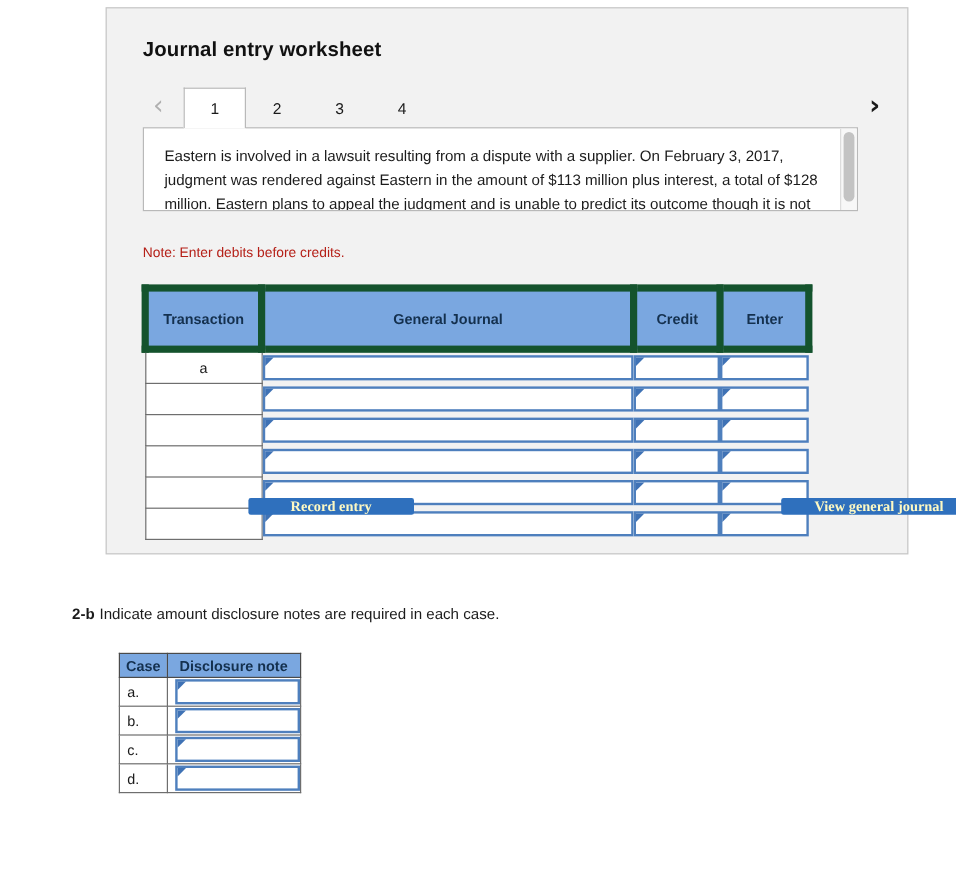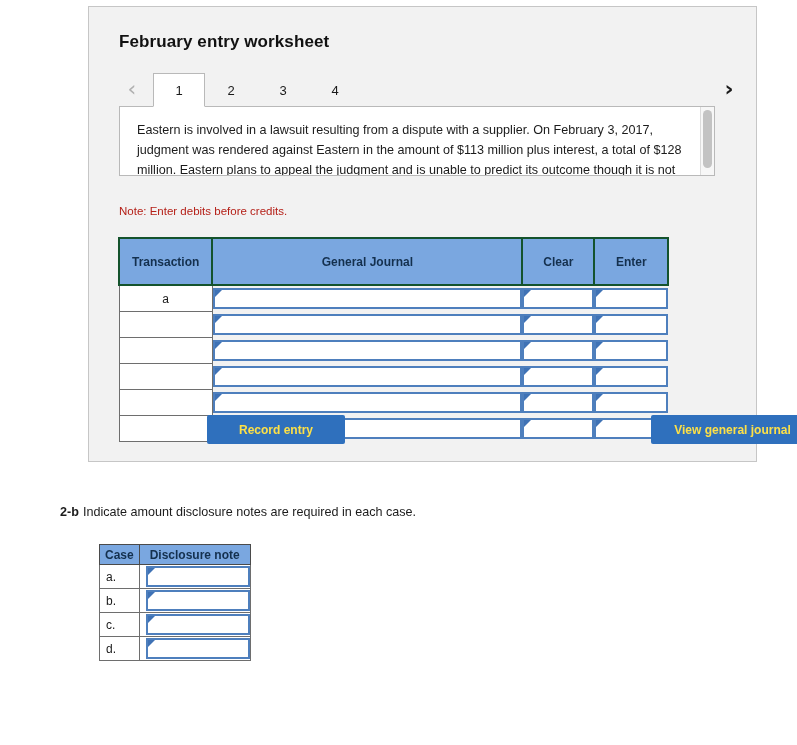--- a/index.html
+++ b/index.html
@@ -145,21 +145,21 @@
   
   .journal-table {
     position: absolute;
     left: 29px;
     top: 230px;
     border-collapse: collapse;
     table-layout: fixed;
   }
   .journal-table th {
     background: #7aa7e0;
-    border: 2px solid #14532d;
+    border: 6px solid #14532d;
     font-size: 12px;
     font-weight: bold;
     color: #14304e;
     height: 21px;
     padding: 12px;
     text-align: center;
   }
   .journal-table td {
     border: 1px solid #6e6e6e;
     height: 25px;
@@ -192,29 +192,29 @@
     position: absolute;
     left: 0;
     top: 0;
     border-top: 7px solid #3f72b5;
     border-right: 7px solid transparent;
   }
 
   
   .btn {
     position: absolute;
-    height: 29px;
+    height: 14px;
     background: #2f70bd;
-    color: #fde047;
+    color: #fef9c3;
     font-size: 12px;
     font-weight: bold;
     border: none;
     border-radius: 2px;
     cursor: pointer;
-    font-family: Liberation Sans, sans-serif;
+    font-family: Liberation Serif, serif;
     padding: 0;
   }
   .btn-record { left: 118px; top: 408px; width: 138px; }
   .btn-clear  { left: 295px; top: 408px; width: 139px; }
   .btn-view   { left: 562px; top: 408px; width: 163px; }
 
   
   .part-2b {
     position: absolute;
     left: 60px;
@@ -256,21 +256,21 @@
     color: #1a1a1a;
   }
   .col-case { width: 36px; }
   .col-note { width: 111px; }
 </style>
 </head>
 <body>
 
 <div class="worksheet-panel">
 
-  <div class="worksheet-title">February entry worksheet</div>
+  <div class="worksheet-title">Journal entry worksheet</div>
 
   <div class="tabstrip">
     <div class="nav-chevron prev">‹</div>
     <div class="tabs">
         <div class="tab active">1</div>
         <div class="tab">2</div>
         <div class="tab">3</div>
         <div class="tab">4</div>
       </div>
     <div class="nav-chevron next">›</div>
@@ -289,21 +289,21 @@
     <colgroup>
       <col class="col-transaction">
       <col class="col-general">
       <col class="col-debit">
       <col class="col-credit">
     </colgroup>
     <thead>
       <tr>
           <th>Transaction</th>
           <th>General Journal</th>
-          <th>Clear</th>
+          <th>Credit</th>
           <th>Enter</th>
         </tr>
     </thead>
     <tbody>
         <tr>
           <td>a</td>
           <td class="input-cell">
             <div class="cell-input"></div>
           </td>
           <td class="input-cell">

